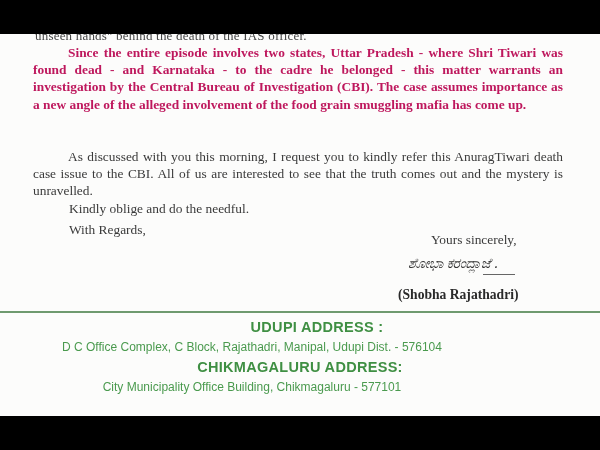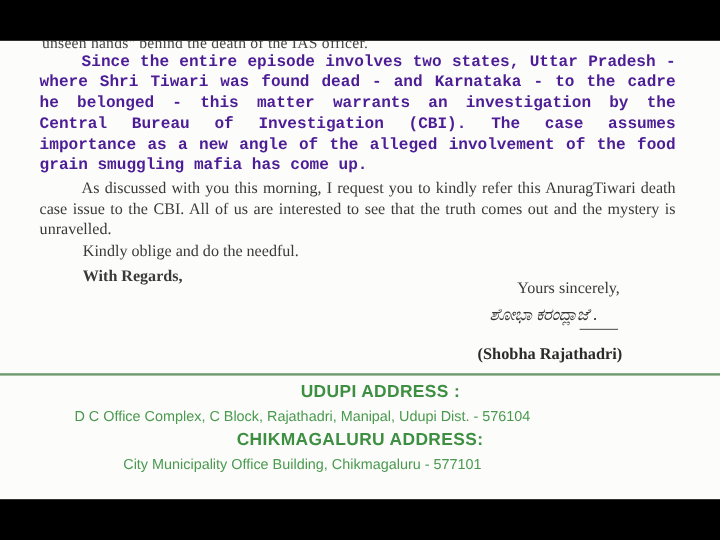--- a/index.html
+++ b/index.html
@@ -14,21 +14,21 @@
     }
     .cutoff {
       position: absolute; left: 35px; top: -6px; font-size: 13px; color: #444;
       white-space: nowrap; letter-spacing: 0.2px;
     }
     .para {
       position: absolute; left: 33px; width: 530px;
       font-size: 13.4px; line-height: 17.2px; color: #1e1e1e;
       text-align: justify; text-indent: 35px; margin: 0;
     }
-    .para.bold { font-weight: bold; color: #4c1d95; font-family: Liberation Mono, monospace; }
+    .para.bold { font-weight: bold; color: #be185d; }
     .para.reg { color: #3a3a3a; }
     .line {
       position: absolute; left: 69px; font-size: 13.4px; color: #3a3a3a; white-space: nowrap;
     }
     .closing { position: absolute; left: 415px; font-size: 13.4px; color: #3a3a3a; white-space: nowrap; }
     .sig {
       position: absolute; left: 408px; top: 221px; font-size: 14px; color: #333;
       font-family: "DejaVu Sans", sans-serif; font-style: italic; letter-spacing: -0.5px;
     }
     .sig-underline {
@@ -53,21 +53,21 @@
 <body>
 
 <div class="page">
   <div class="cutoff">unseen hands" behind the death of the IAS officer.</div>
 
   <p class="para bold" style="top:10px;">Since the entire episode involves two states, Uttar Pradesh - where Shri Tiwari was found dead - and Karnataka - to the cadre he belonged - this matter warrants an investigation by the Central Bureau of Investigation (CBI). The case assumes importance as a new angle of the alleged involvement of the food grain smuggling mafia has come up.</p>
 
   <p class="para reg" style="top:114px;">As discussed with you this morning, I request you to kindly refer this AnuragTiwari death case issue to the CBI. All of us are interested to see that the truth comes out and the mystery is unravelled.</p>
 
   <div class="line" style="top:167px;">Kindly oblige and do the needful.</div>
-  <div class="line" style="top:188px;font-weight:bold;">With Regards,</div>
+  <div class="line" style="top:188px;">With Regards,</div>
 
   <div class="closing" style="top:198px;margin-left:16px;">Yours sincerely,</div>
 
   <div class="sig">ಶೋಭಾ ಕರಂದ್ಲಾಜೆ .</div>
   <div class="sig-underline"></div>
 
   <div class="name">(Shobha Rajathadri)</div>
 
   <div class="rule"></div>
 

